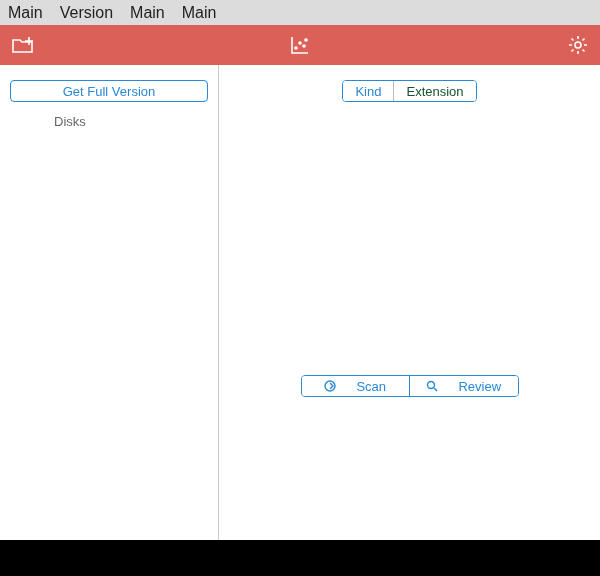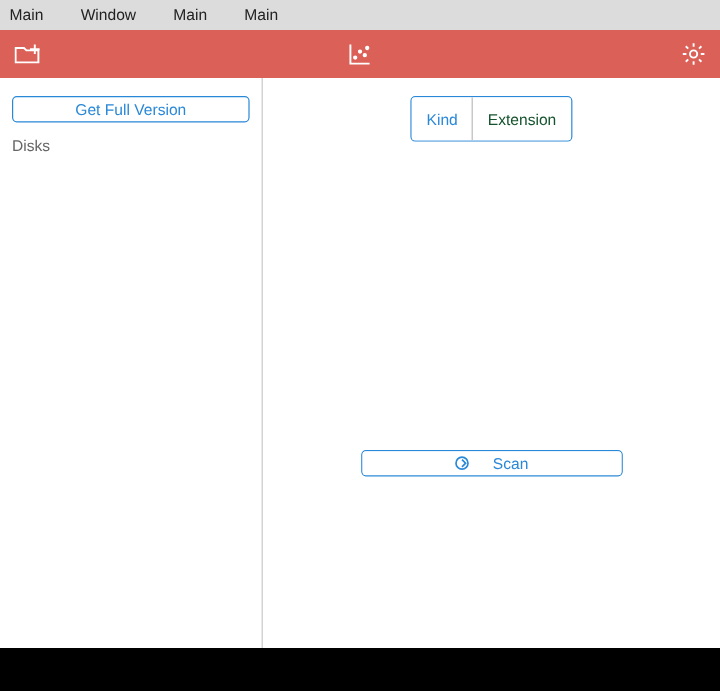--- a/index.html
+++ b/index.html
@@ -5,22 +5,22 @@
   * { box-sizing: border-box; margin: 0; padding: 0; }
   html, body { width: 600px; height: 576px; font-family: -apple-system, Helvetica, Arial, sans-serif; overflow: hidden; }
   body { display: flex; flex-direction: column; background: #fff; }
 
   .menubar {
     height: 25px;
     background: #dcdcdc;
     display: flex;
     align-items: center;
     padding: 0 8px;
-    gap: 31px;
-    font-size: 13px;
+    gap: 17px;
+    font-size: 16px;
     color: #222;
     text-align: center;
   }
   .menubar span { cursor: default; }
 
   .toolbar {
     height: 40px;
     background: #db6158;
     display: flex;
     align-items: center;
@@ -59,37 +59,38 @@
     display: flex;
     align-items: center;
     justify-content: center;
     cursor: pointer;
   }
 
   .side-item {
     padding: 4px 0 4px 0;
     cursor: default;
     color: #666;
+    margin-left: 44px;
   }
 
   .main {
     flex: 1;
     position: relative;
     padding-top: 15px;
     display: flex;
     flex-direction: column;
     align-items: center;
   }
 
   .seg {
     display: flex;
     border-radius: 4px;
     overflow: hidden;
     border: 1px solid #2988d8;
-    height: 38px;
+    height: 22px;
     font-size: 13px;
   }
   .seg .seg-btn {
     padding: 0 12px;
     display: flex;
     align-items: center;
     background: #fff;
     cursor: pointer;
   }
   .seg .seg-btn + .seg-btn { border-left: 1px solid #bbb; }
@@ -125,21 +126,21 @@
   .bottombar {
     height: 36px;
     background: #000;
   }
 </style>
 </head>
 <body>
 
 <div class="menubar">
   <span>Main</span>
-  <span>Window</span>
+  <span>Version</span>
   <span>Main</span>
   <span>Main</span>
 </div>
 
 <div class="toolbar">
   <span>
     <svg width="22" height="20" viewBox="0 0 22 20" fill="none" stroke="#fff" stroke-width="1.6">
       <path d="M1 5 h7 l2 2 h10 v10 h-19 z"></path>
       <line x1="17" y1="2" x2="17" y2="10"></line>
       <line x1="13" y1="6" x2="21" y2="6"></line>
@@ -175,17 +176,24 @@
     </div>
 
     <div class="action-row">
       <div class="action-btn">
         <svg width="12" height="12" viewBox="0 0 12 12" fill="none" stroke="#2988d8" stroke-width="1.4">
           <circle cx="6" cy="6" r="5"></circle>
           <path d="M6 3 l3 3 l-3 3"></path>
         </svg>
         <span>Scan</span>
       </div>
+      <div class="action-btn">
+        <svg width="12" height="12" viewBox="0 0 12 12" fill="none" stroke="#2988d8" stroke-width="1.4">
+          <circle cx="5" cy="5" r="3.5"></circle>
+          <line x1="8" y1="8" x2="11" y2="11"></line>
+        </svg>
+        <span>Review</span>
+      </div>
     </div>
   </div>
 </div>
 
 <div class="bottombar"></div>
 
 </body></html>

